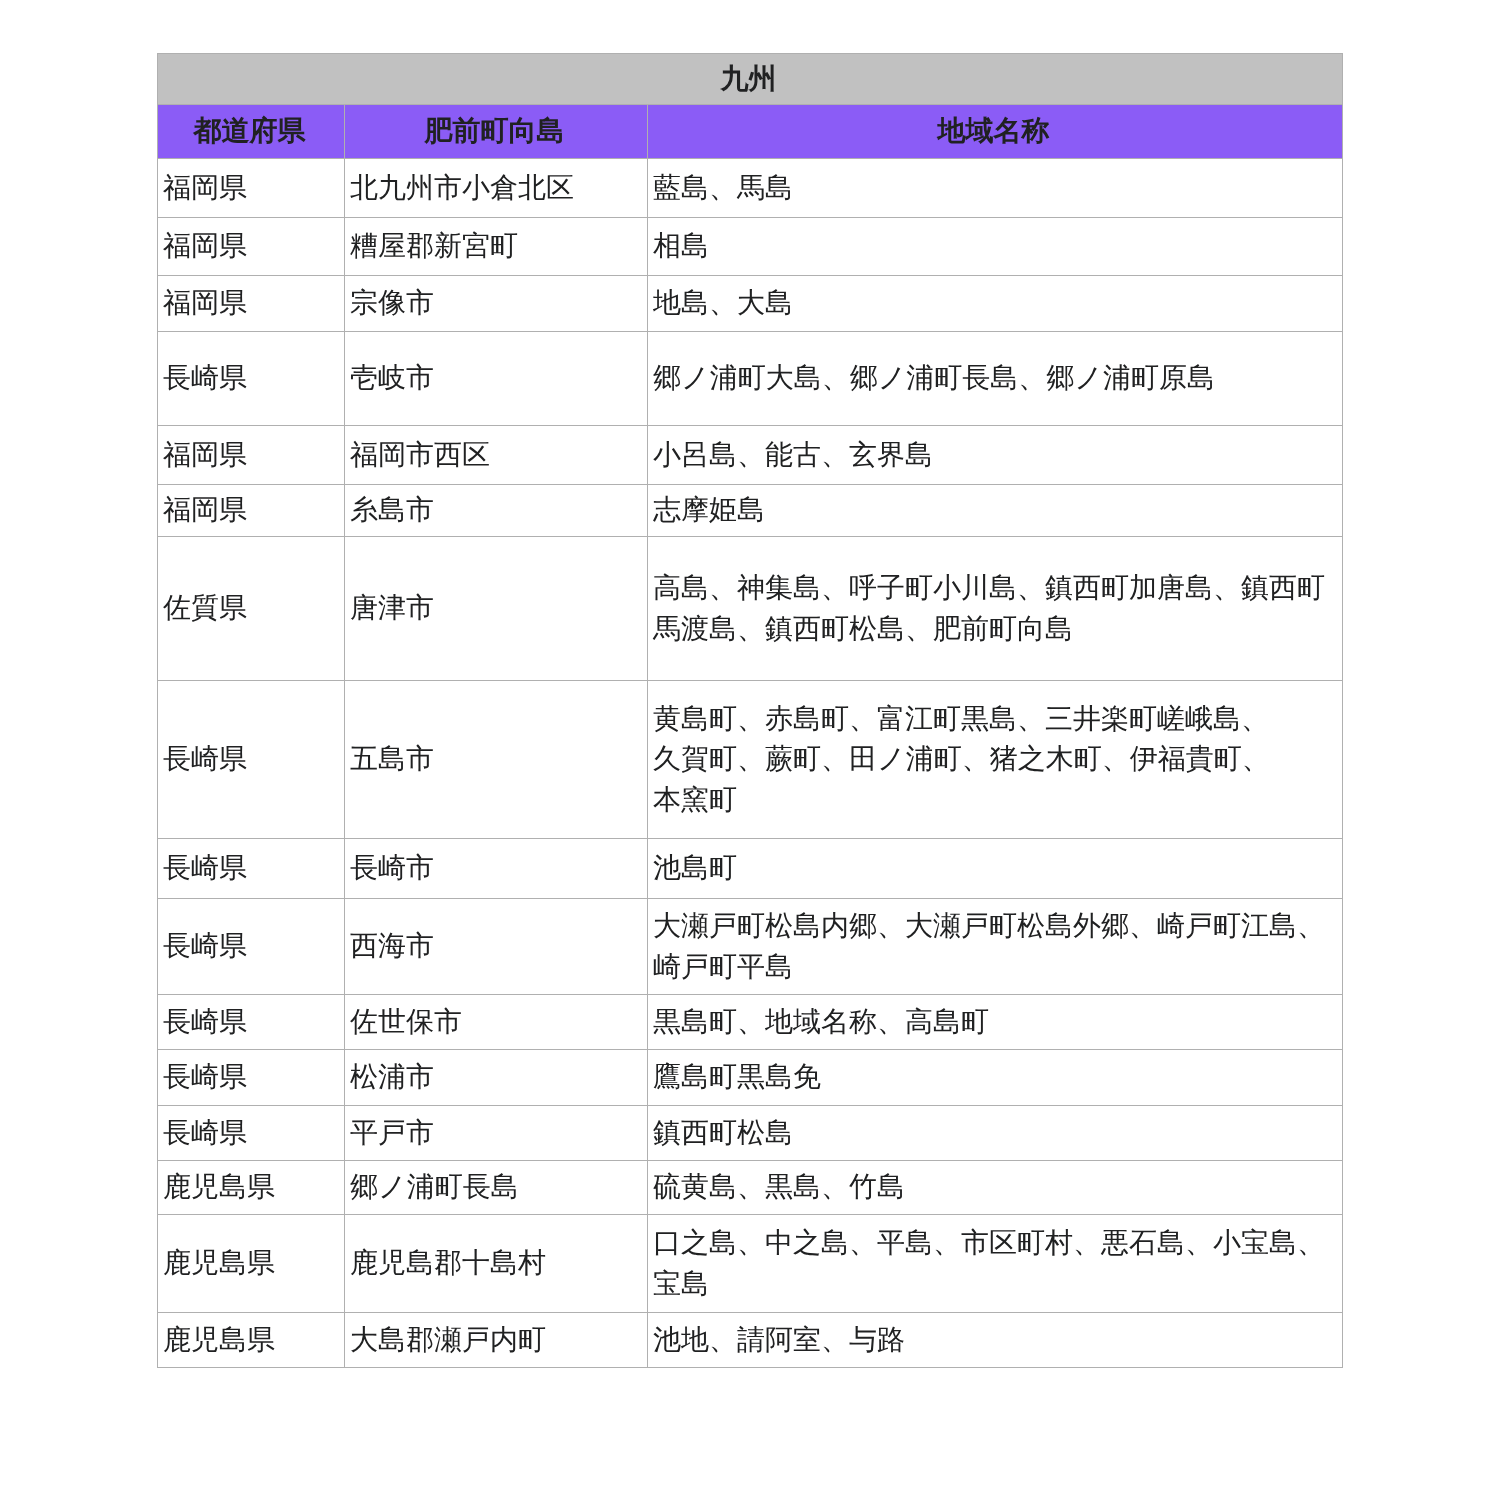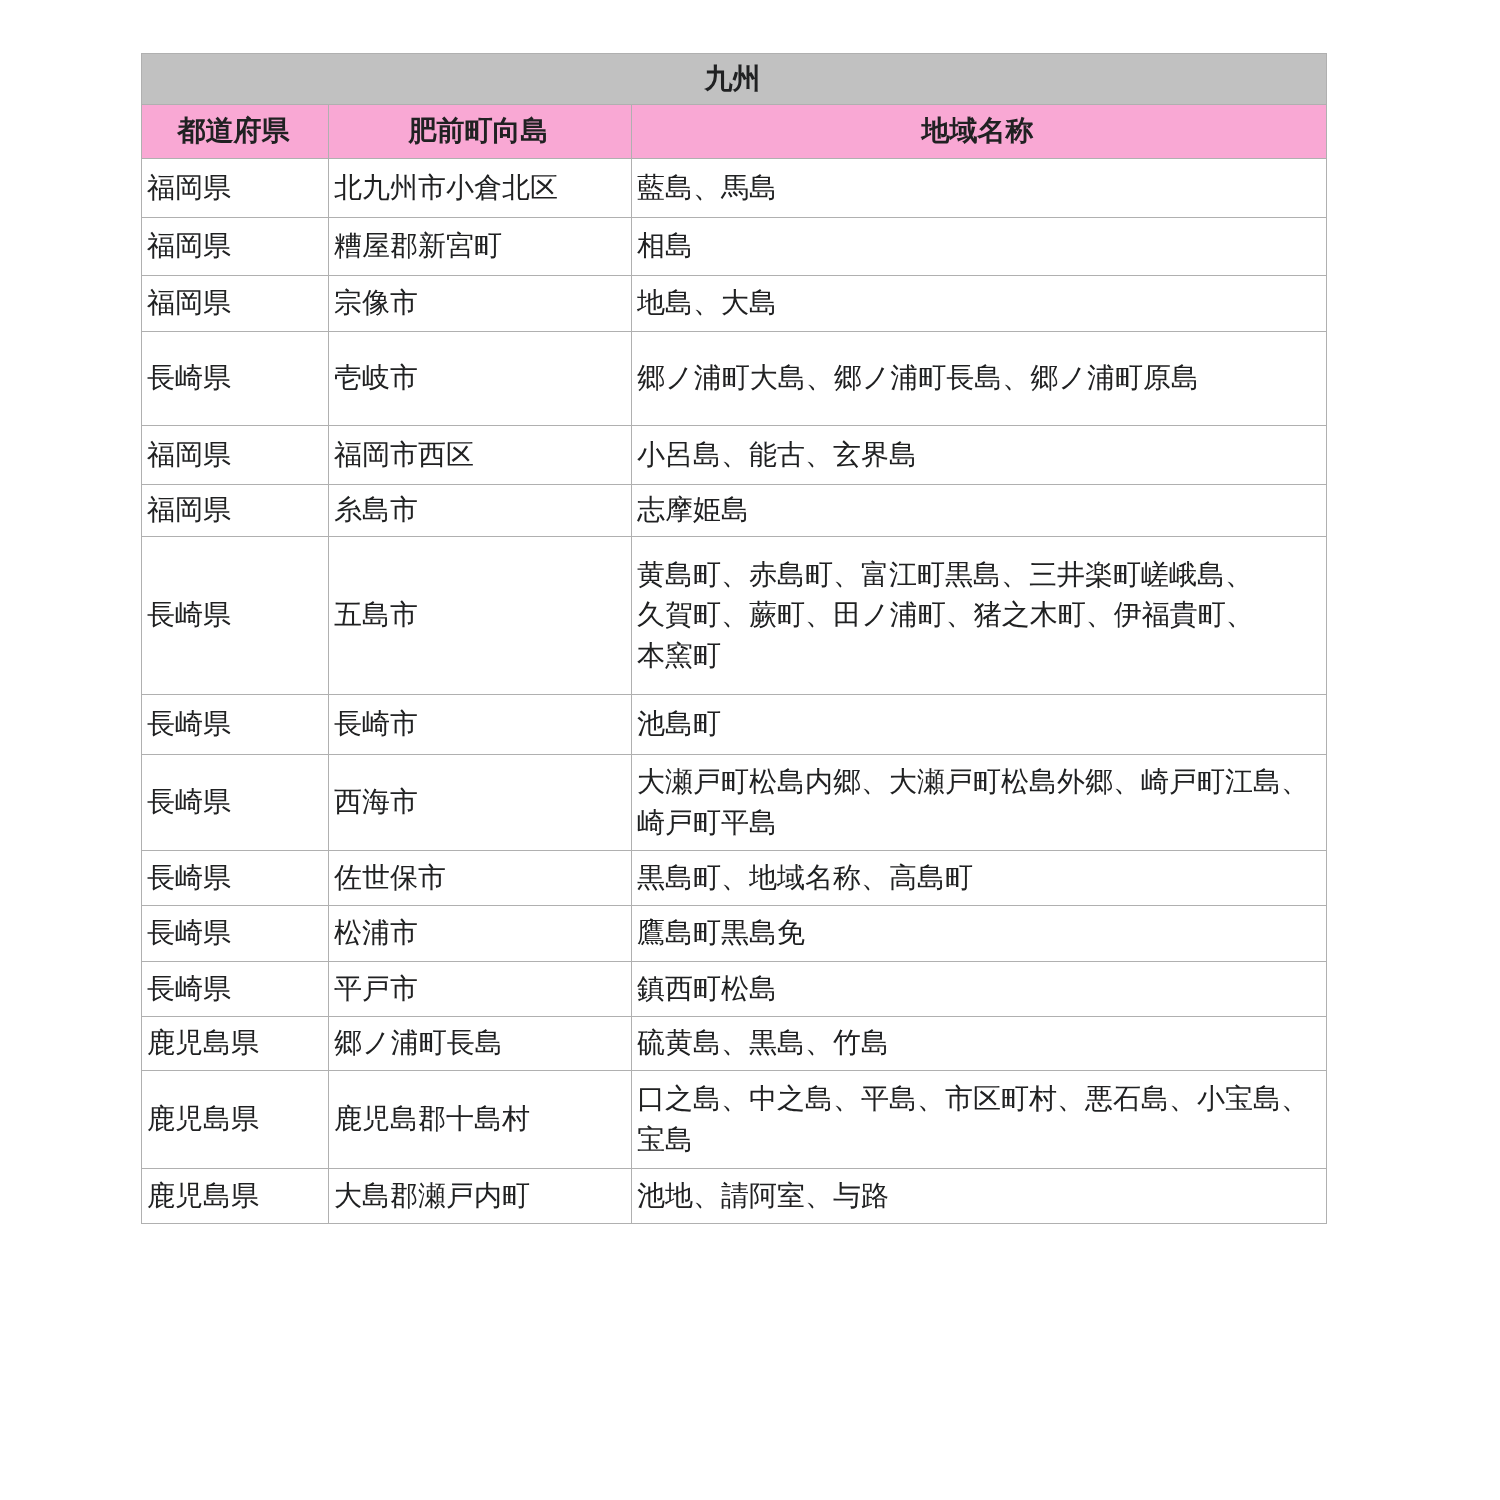--- a/index.html
+++ b/index.html
@@ -9,21 +9,21 @@
   }
   body {
     width: 1500px;
     height: 1500px;
     position: relative;
     font-family: "DejaVu Sans", "Liberation Sans", sans-serif;
     color: #202122;
   }
   .table-wrap {
     position: absolute;
-    left: 141px;
+    left: 157px;
     top: 53px;
     width: 1186px;
   }
   table.islands {
     border-collapse: collapse;
     table-layout: fixed;
     width: 100%;
     font-size: 28px;
     line-height: 1.45;
     border: 1px solid #9a9a9a;
@@ -36,21 +36,21 @@
     overflow: hidden;
   }
   table.islands th {
     font-weight: bold;
     text-align: center;
   }
   tr.section-row th {
     background: #c1c1c1;
   }
   tr.header-row th {
-    background: #f9a8d4;
+    background: #8b5cf6;
   }
   table.islands td {
     background: #ffffff;
     text-align: left;
     white-space: pre-line;
     margin-left: 40px;
   }
 </style>
 </head>
 <body>
@@ -96,20 +96,26 @@
       <tr style="height:59px">
         <td>福岡県</td>
         <td>福岡市西区</td>
         <td>小呂島、能古、玄界島</td>
       </tr>
       <tr style="height:52px">
         <td>福岡県</td>
         <td>糸島市</td>
         <td>志摩姫島</td>
       </tr>
+      <tr style="height:144px">
+        <td>佐質県</td>
+        <td>唐津市</td>
+        <td>高島、神集島、呼子町小川島、鎮西町加唐島、鎮西町
+馬渡島、鎮西町松島、肥前町向島</td>
+      </tr>
       <tr style="height:158px">
         <td>長崎県</td>
         <td>五島市</td>
         <td>黄島町、赤島町、富江町黒島、三井楽町嵯峨島、
 久賀町、蕨町、田ノ浦町、猪之木町、伊福貴町、
 本窯町</td>
       </tr>
       <tr style="height:60px">
         <td>長崎県</td>
         <td>長崎市</td>

